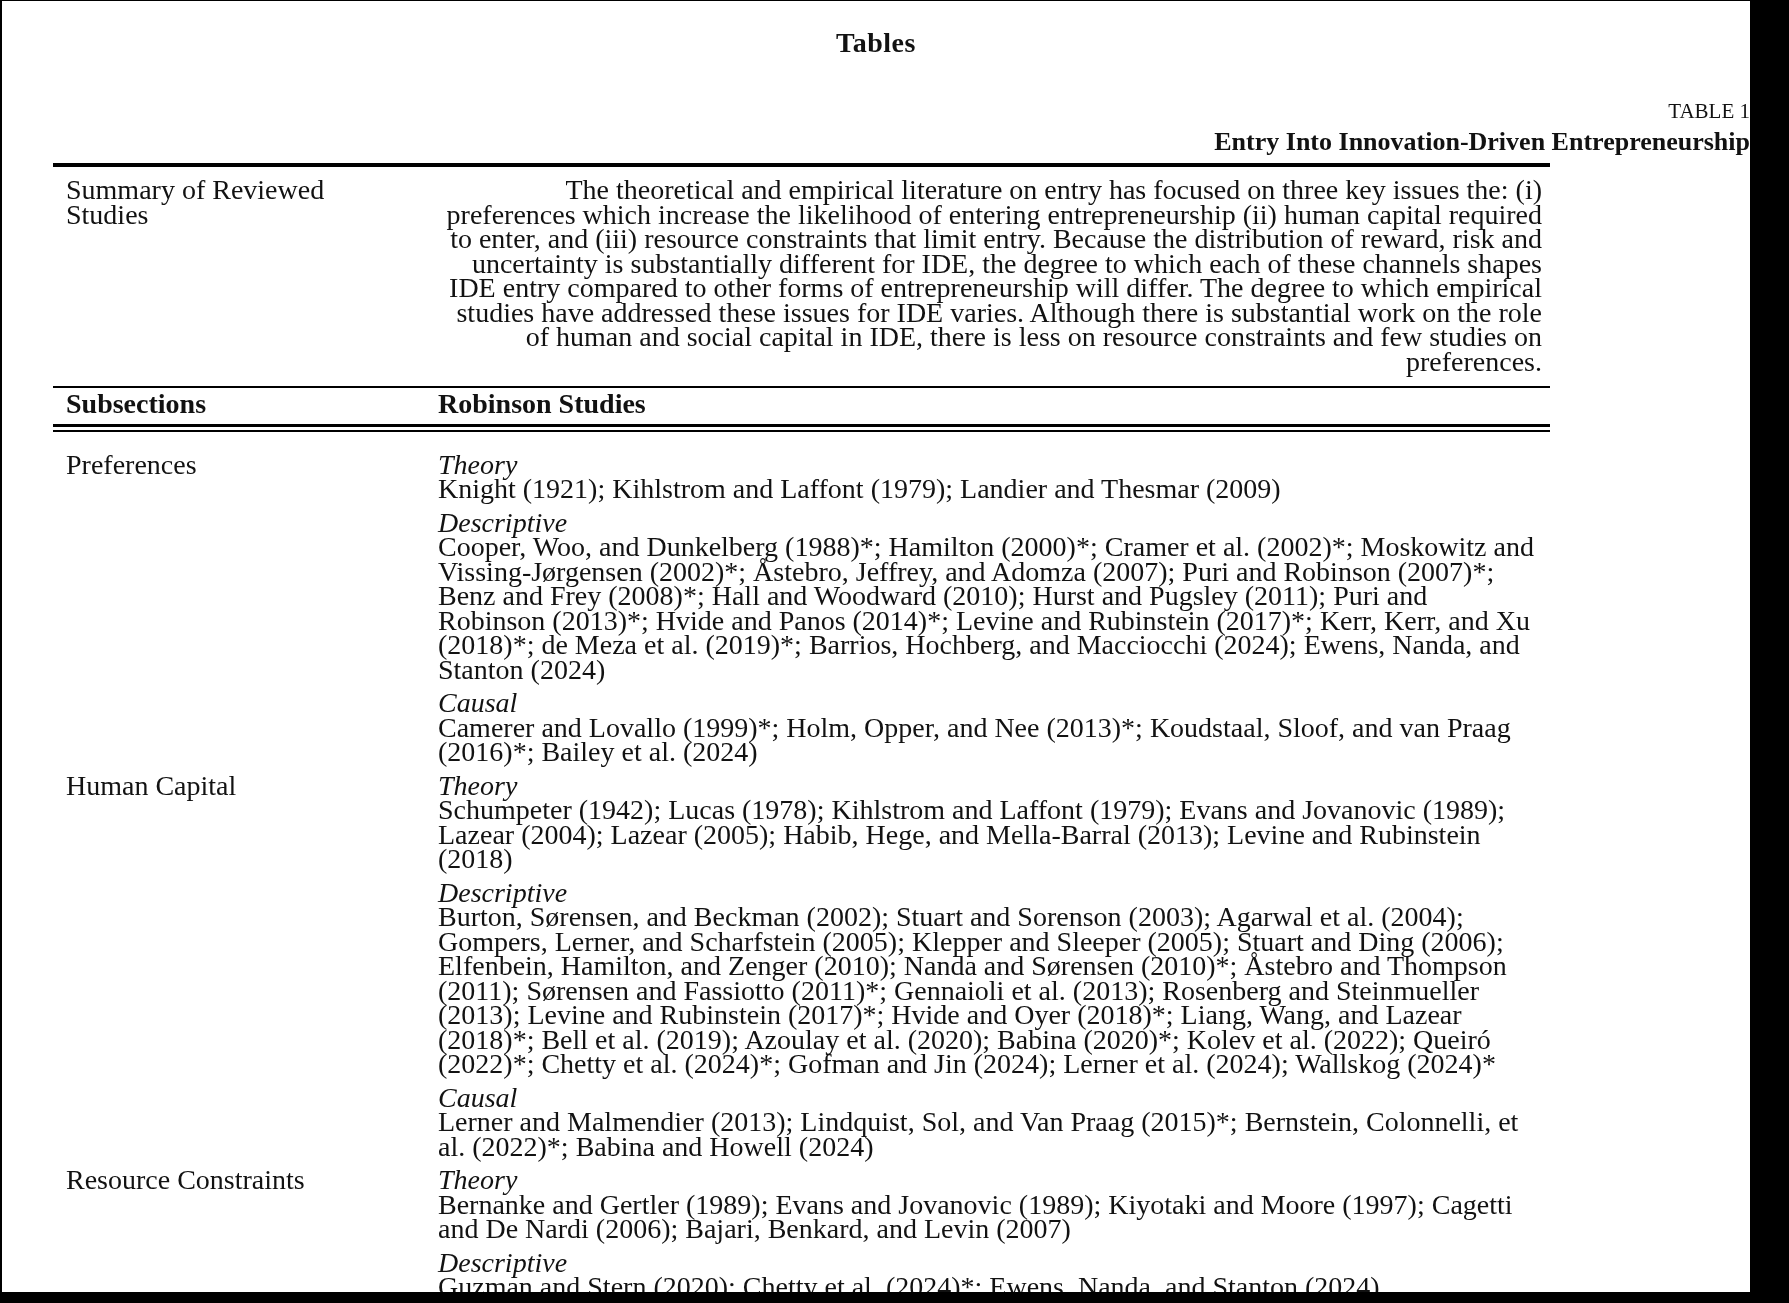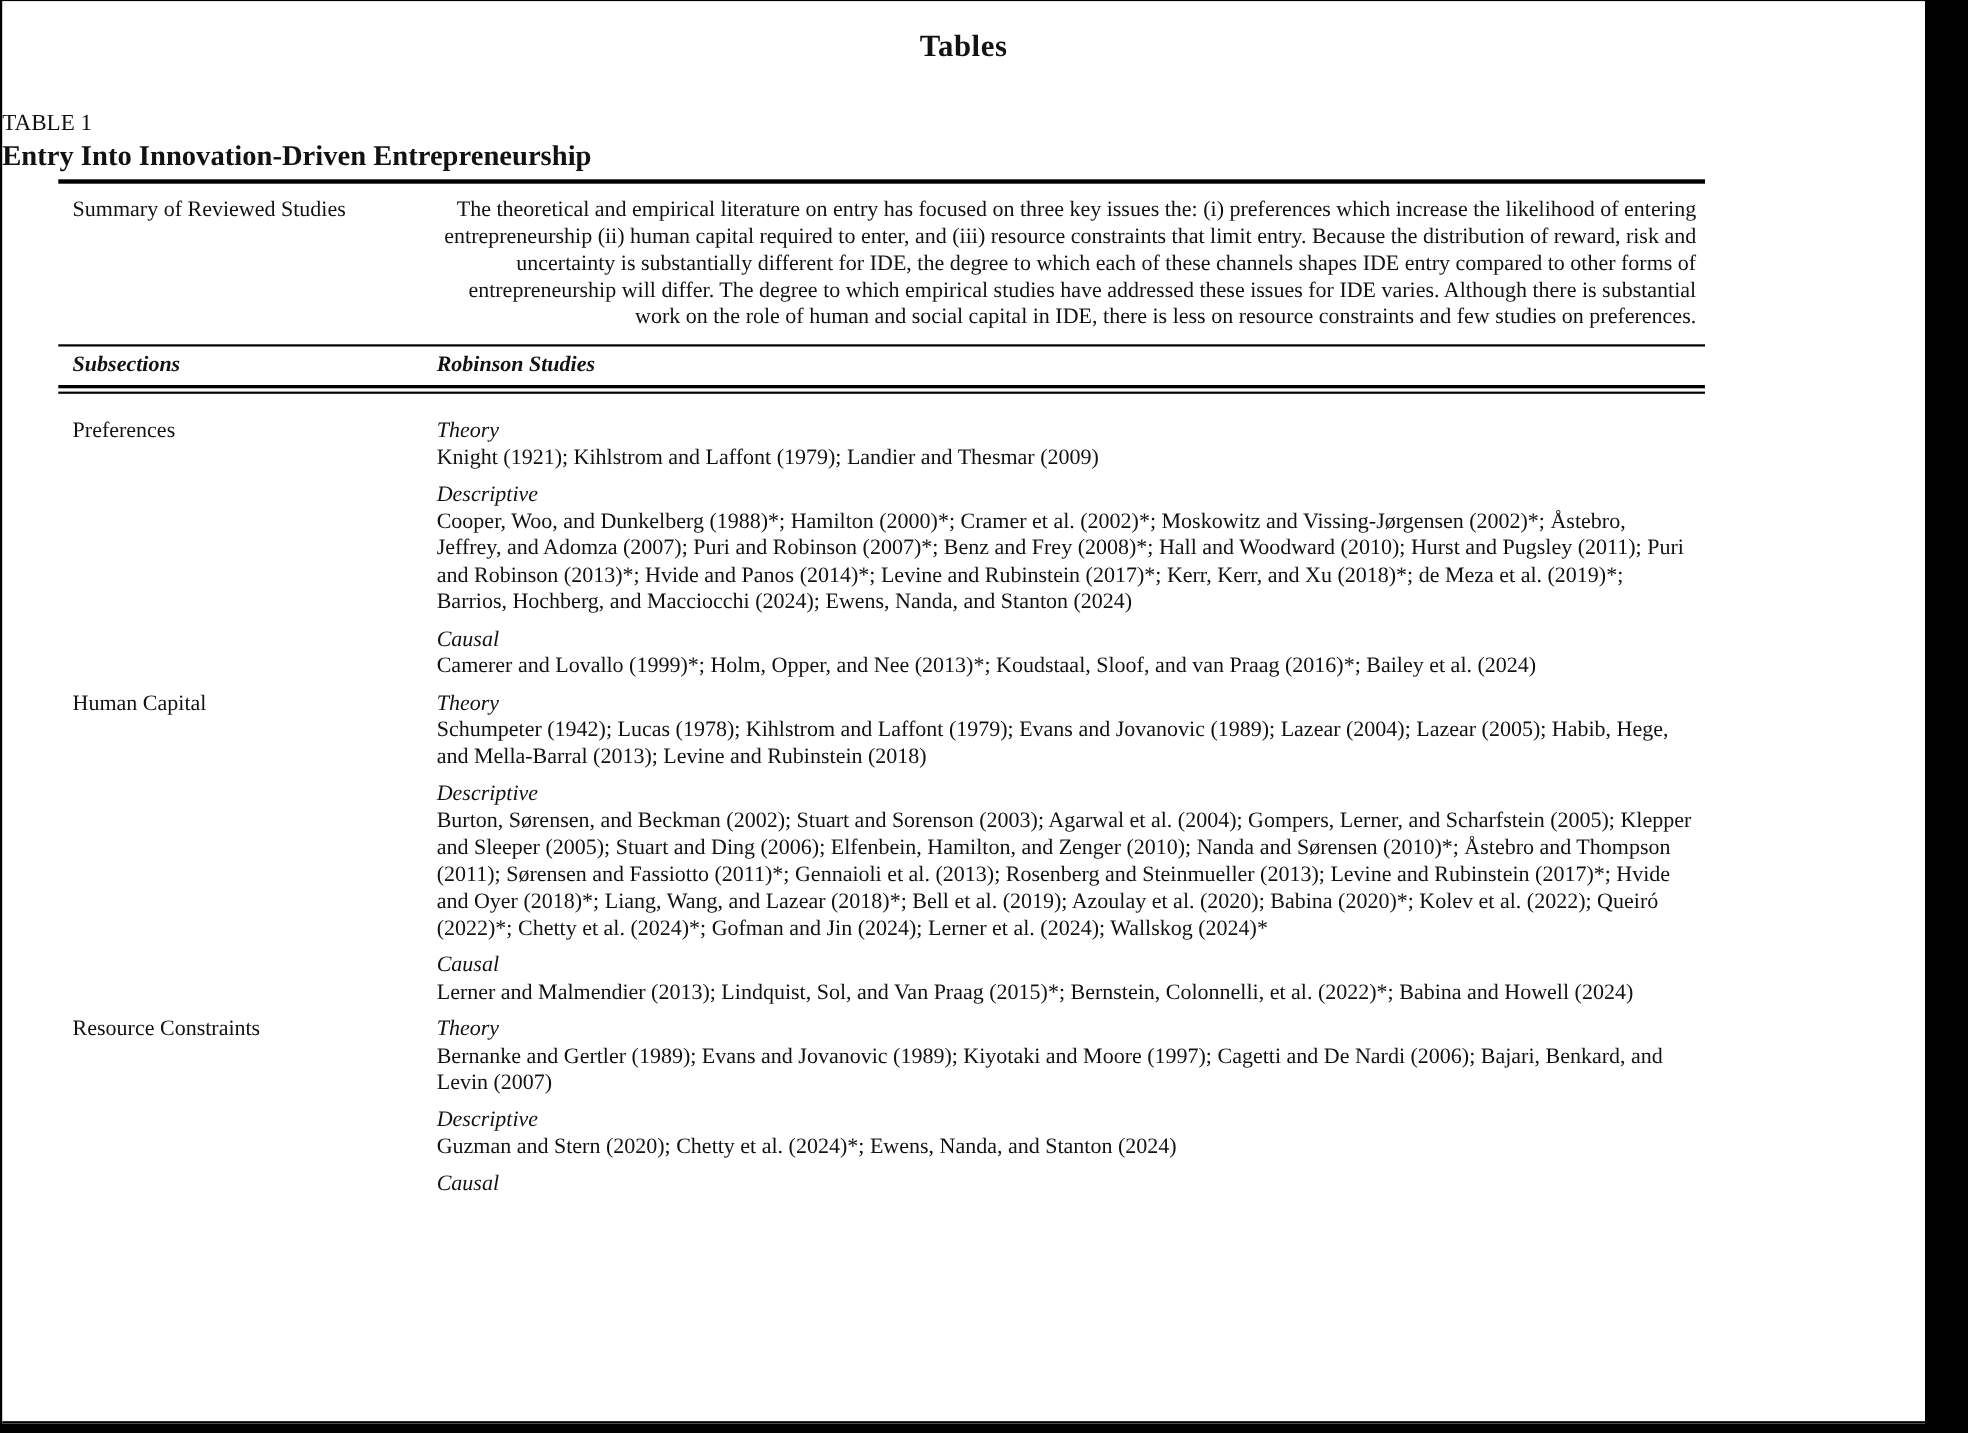--- a/index.html
+++ b/index.html
@@ -25,21 +25,21 @@
     position: relative;
   }
   .heading {
     text-align: center;
     font-size: 28px;
     font-weight: bold;
     margin: 26px 0 0 0;
     letter-spacing: 0.5px;
   }
   .caption-block {
-    text-align: left;
+    text-align: right;
     margin-top: 40px;
   }
   .table-caption {
     font-size: 21px;
     font-weight: normal;
     margin: 0;
   }
   .table-title {
     font-size: 26px;
     font-weight: bold;
@@ -53,30 +53,30 @@
   .rule-thin  { height: 2px; background: #000; }
   .rule-double {
     height: 3px;
     border-top: 3px solid #000;
     border-bottom: 2px solid #000;
     background: #fff;
   }
   .row {
     display: grid;
     grid-template-columns: 344px 1fr;
-    font-size: 20px;
+    font-size: 28px;
     line-height: 24.5px;
+    gap: 41px;
   }
   .col-label { padding-left: 13px; }
   .summary-row { padding: 11px 0 12px 0; }
   .summary-text { padding-right: 8px; text-align: right; }
   .header-row {
     padding: 4px 0 7px 0;
     font-weight: bold;
-    font-style: italic;
   }
   .body-rows { padding-top: 21px; }
   .section-row { margin-bottom: 0; }
   .block { margin-bottom: 9px; }
   .type-label { font-style: italic; }
   .citations { padding-right: 10px; }
   .bottom-rule {
     position: absolute;
     left: 0;
     bottom: 0;

